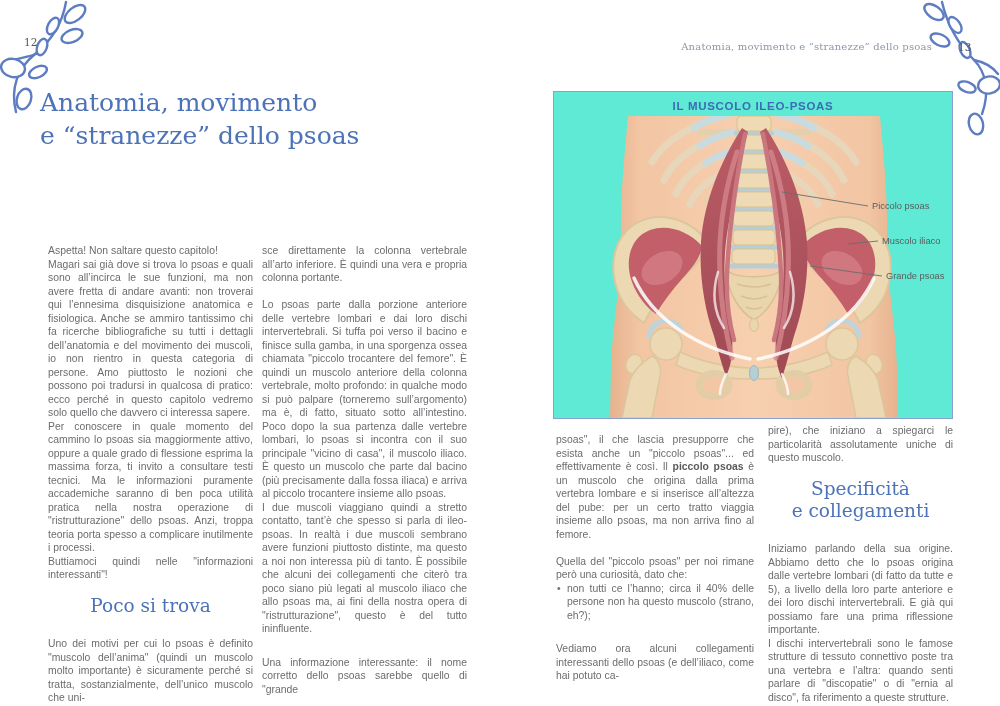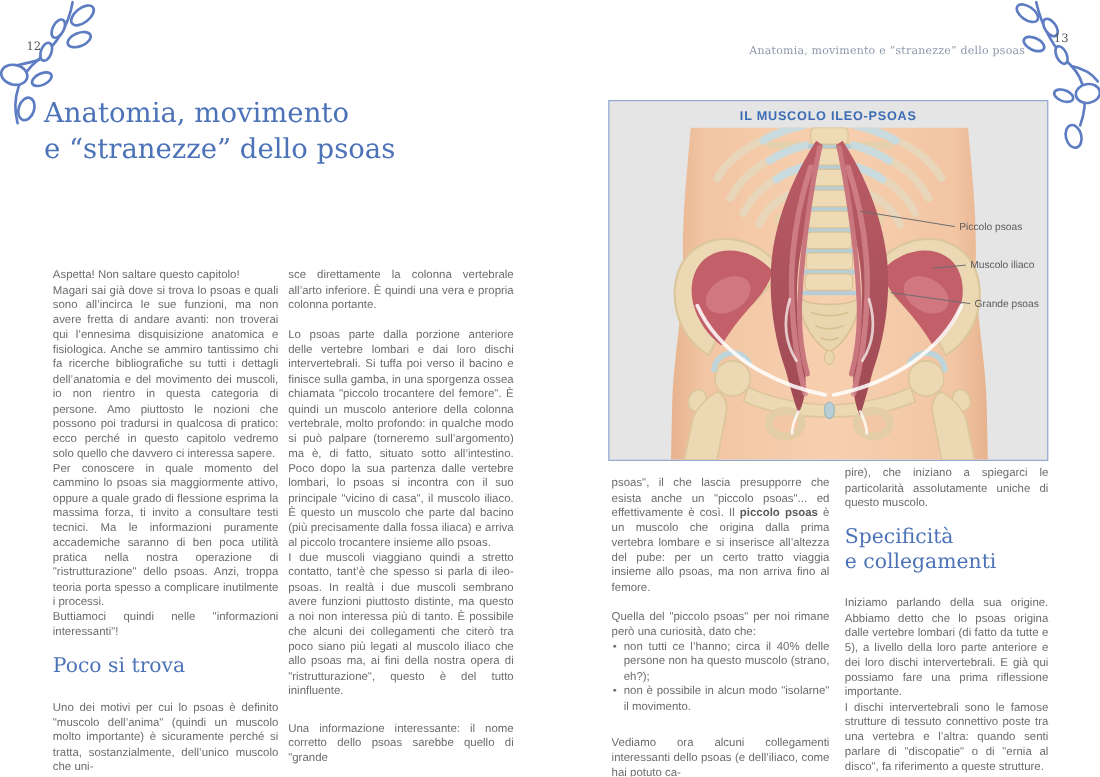--- a/index.html
+++ b/index.html
@@ -19,42 +19,42 @@
   .body-text p { margin:0 0 13.5px 0; white-space:pre-line; }
   .body-text p:last-child { margin-bottom:0;margin-top:20px; }
   .chapter-title {
     font-family:"DejaVu Serif", serif; font-weight:400;
     font-size:25px; line-height:33px; color:#4c72b8;
     white-space:pre-line; margin:0;
   }
   .section-heading {
     font-family:"DejaVu Serif", serif; font-weight:400;
     font-size:18.5px; line-height:22px; color:#4c72b8;
-    margin:5px 0 9px 0; white-space:pre-line; text-align:left;
+    margin:5px 0 9px 0; white-space:pre-line; text-align:center;
   }
   .running-header {
     font-family:"DejaVu Serif", serif; font-size:10px; color:#8d97a9;
     text-align:right; letter-spacing:0.2px;
   }
   .page-num {
     font-family:"DejaVu Serif", serif; font-size:10.5px; color:#55565b;
   }
   .bold-inline { font-weight:bold; color:#5a5b5e; }
 
   
   ul.bullets { list-style:none; margin:0 0 13.5px 0; padding:0; }
   ul.bullets li { position:relative; padding-left:11px; margin:0; }
   ul.bullets li::before {
     content:"\2022"; position:absolute; left:1px; top:0; color:#6b6c6f;
   }
 
   
   .figure-box {
     left:553px; top:91px; width:400px; height:328px;
-    border:1.5px solid #8aa2cf; background:#e5e5e5;
+    border:1.5px solid #8aa2cf; background:#5eead4;
   }
   .figure-title {
     width:100%; text-align:center; margin-top:8px;
     font-size:11.5px; font-weight:bold; letter-spacing:0.7px; color:#3c6cb4;
   }
   .figure-svg { position:absolute; left:0px; top:24px; }
 </style>
 </head>
 <body>
 
@@ -106,21 +106,21 @@
       <ellipse cx="43" cy="25" rx="9" ry="5" transform="rotate(55 43 25)"></ellipse>
       <ellipse cx="28" cy="40" rx="10" ry="5.5" transform="rotate(25 28 40)"></ellipse>
       <ellipse cx="53" cy="50" rx="8.5" ry="4.6" transform="rotate(65 53 50)"></ellipse>
       <ellipse cx="77" cy="85" rx="11" ry="8.5" transform="rotate(-10 77 85)"></ellipse>
       <ellipse cx="55" cy="87" rx="9" ry="5" transform="rotate(20 55 87)"></ellipse>
       <ellipse cx="64" cy="124" rx="7" ry="10.5" transform="rotate(-14 64 124)"></ellipse>
     </g>
   </svg>
 
   <div class="abs running-header" style="left:60px;top:41px;width:372px;">Anatomia, movimento e “stranezze” dello psoas</div>
-  <div class="abs page-num" style="left:458px;top:29px;text-align:center;">13</div>
+  <div class="abs page-num" style="left:458px;top:41px;text-align:center;">13</div>
 
   <div class="abs figure-box" style="left:53px;top:91px;">
     <div class="figure-title">IL MUSCOLO ILEO-PSOAS</div>
 
     <svg class="figure-svg" width="397" height="302" viewBox="0 0 397 302">
       <defs>
         <linearGradient id="skin" x1="0" y1="0" x2="1" y2="0">
           <stop offset="0" stop-color="#e7b28e"></stop>
           <stop offset="0.1" stop-color="#f2c5a3"></stop>
           <stop offset="0.5" stop-color="#f7d0b0"></stop>
@@ -259,21 +259,20 @@
         <text x="332" y="163">Grande psoas</text>
       </g>
     </svg>
   </div>
 
   <div class="abs body-text" style="left:56px;top:433px;width:198px;">
     <p><span>psoas", il che lascia presupporre che esista anche un "piccolo psoas"... ed effettivamente è così. Il </span><span class="bold-inline">piccolo psoas</span><span> è un muscolo che origina dalla prima vertebra lombare e si inserisce all’altezza del pube: per un certo tratto viaggia insieme allo psoas, ma non arriva fino al femore.</span></p>
     <p style="margin-bottom:0;">Quella del "piccolo psoas" per noi rimane però una curiosità, dato che:</p>
     <ul class="bullets">
       <li>non tutti ce l’hanno; circa il 40% delle persone non ha questo muscolo (strano, eh?);</li>
-      <li>non è possibile in alcun modo "isolarne" il movimento.</li>
     </ul>
     <p>Vediamo ora alcuni collegamenti interessanti dello psoas (e dell’iliaco, come hai potuto ca-</p>
   </div>
 
   <div class="abs body-text" style="left:268px;top:424px;width:185px;">
     <p>pire), che iniziano a spiegarci le particolarità assolutamente uniche di questo muscolo.</p>
     <h2 class="section-heading">Specificità
 e collegamenti</h2>
     <p>Iniziamo parlando della sua origine. Abbiamo detto che lo psoas origina dalle vertebre lombari (di fatto da tutte e 5), a livello della loro parte anteriore e dei loro dischi intervertebrali. E già qui possiamo fare una prima riflessione importante.
 I dischi intervertebrali sono le famose strutture di tessuto connettivo poste tra una vertebra e l’altra: quando senti parlare di "discopatie" o di "ernia al disco", fa riferimento a queste strutture.</p>

